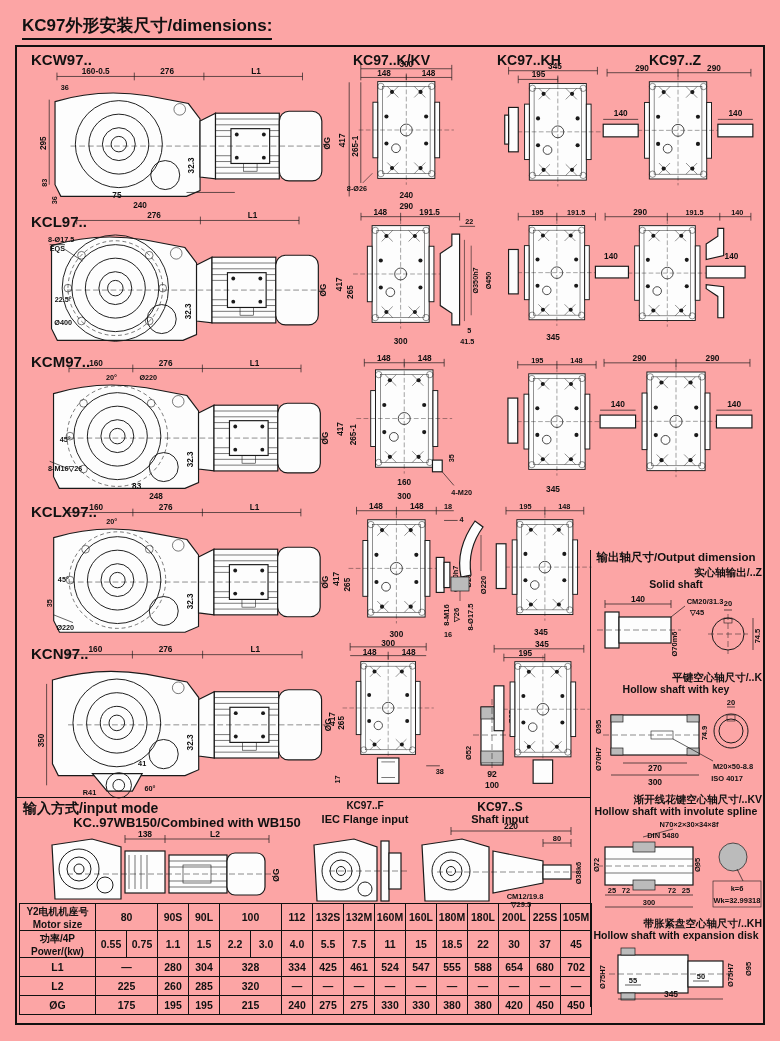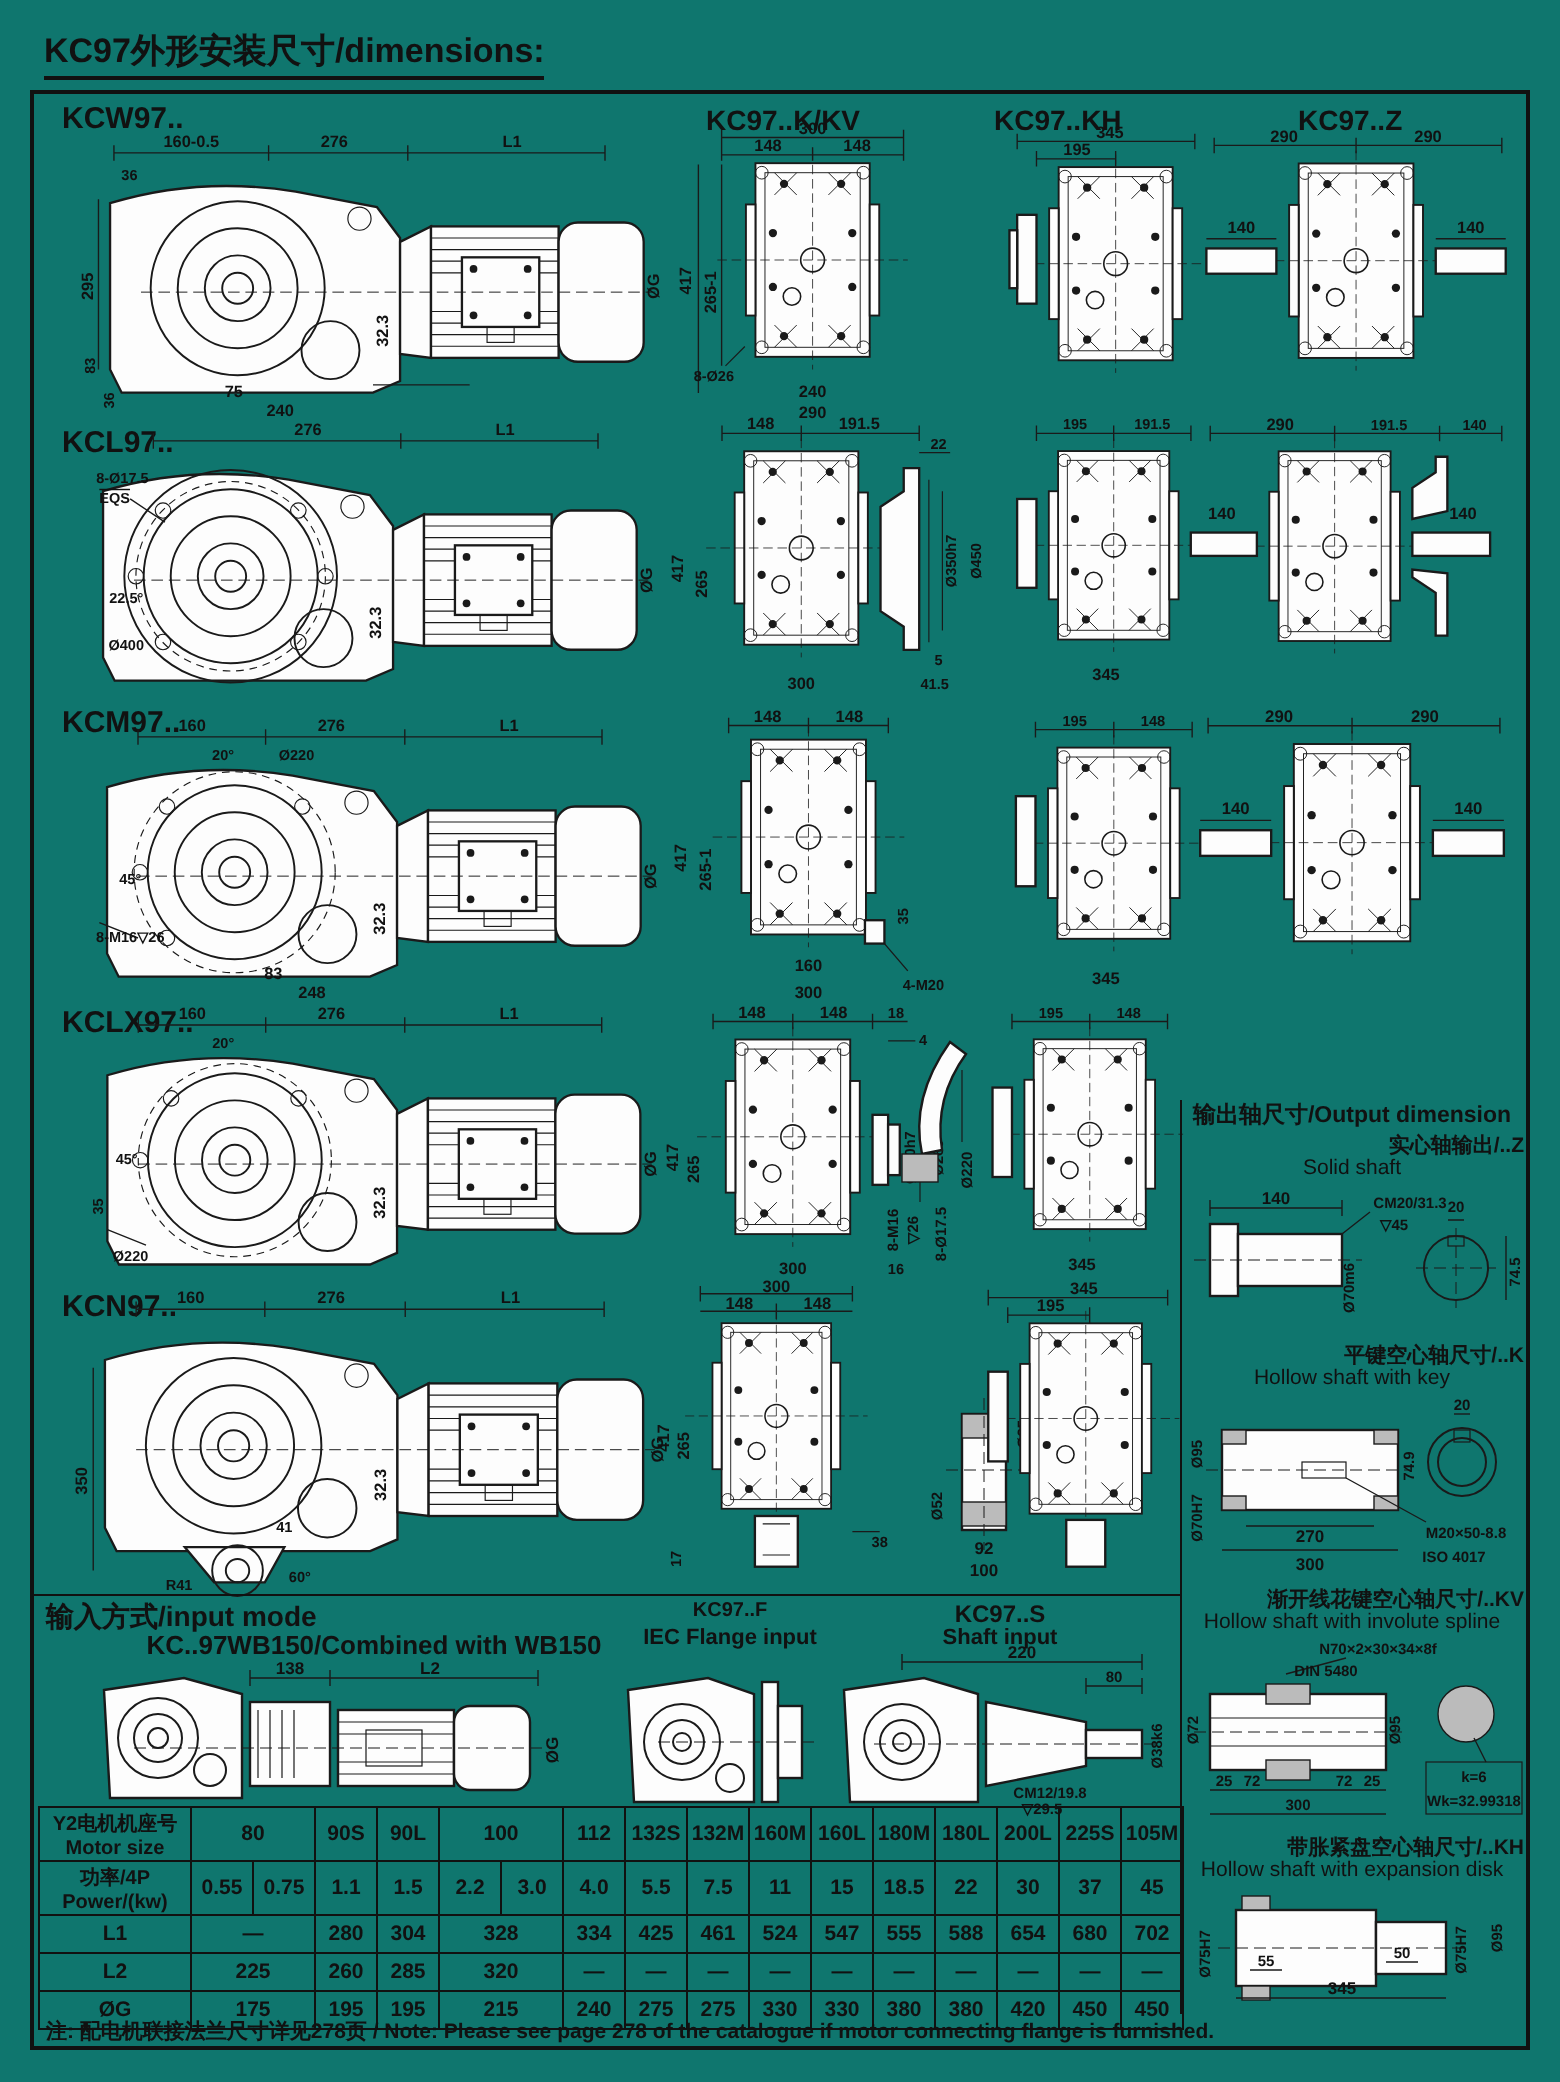--- a/index.html
+++ b/index.html
@@ -1,25 +1,25 @@
 <!DOCTYPE html>
 <html><head>
 <meta charset="utf-8">
 <style>
   html,body{margin:0;padding:0;background:#fff;}
-  .sheet{position:relative;width:780px;height:1041px;background:#0f766e;color:#111;
+  .sheet{position:relative;width:780px;height:1041px;background:#fca5a5;color:#111;
          font-family:"Liberation Sans",sans-serif;overflow:hidden;}
   .title{position:absolute;left:22px;top:14px;font-size:17px;font-weight:bold;
          border-bottom:2px solid #111;padding-bottom:1px;}
   .frame{position:absolute;left:15px;top:45px;width:746px;height:976px;border:2px solid #111;}
   .lbl{position:absolute;font-weight:bold;white-space:nowrap;}
   .row-label{font-size:15px;}
   .col-label{font-size:14px;}
   .cn10{font-size:10.5px;text-align:right;}
-  .en10{font-size:10.5px;font-weight:normal;text-align:center;}
+  .en10{font-size:10.5px;font-weight:bold;text-align:center;}
   svg.d{position:absolute;overflow:visible;}
   svg text{font-family:"Liberation Sans",sans-serif;font-size:8.5px;fill:#111;
            text-anchor:middle;font-weight:bold;}
   svg text.sm{font-size:7.5px;}
   .ln{stroke:#1a1a1a;fill:none;stroke-width:1;}
   .lt{stroke:#1a1a1a;fill:none;stroke-width:.6;}
   .fw{fill:#fdfdfd;stroke:#1a1a1a;stroke-width:1.2;}
   .dot{fill:#1a1a1a;stroke:none;}
   .dl{stroke:#1a1a1a;stroke-width:.7;fill:none;}
   .cl{stroke:#1a1a1a;stroke-width:.5;fill:none;stroke-dasharray:6 3;}
@@ -582,16 +582,15 @@
         <td>330</td>
         <td>330</td>
         <td>380</td>
         <td>380</td>
         <td>420</td>
         <td>450</td>
         <td>450</td>
       </tr>
     </tbody>
       </table>
-    <div class="note">注: 配电机联接法兰尺寸详见278页 / Note: Please see page 278 of the catalogue  if motor connecting flange is furnished.</div>
 
   </div>
 </div>
 
 </body></html>

